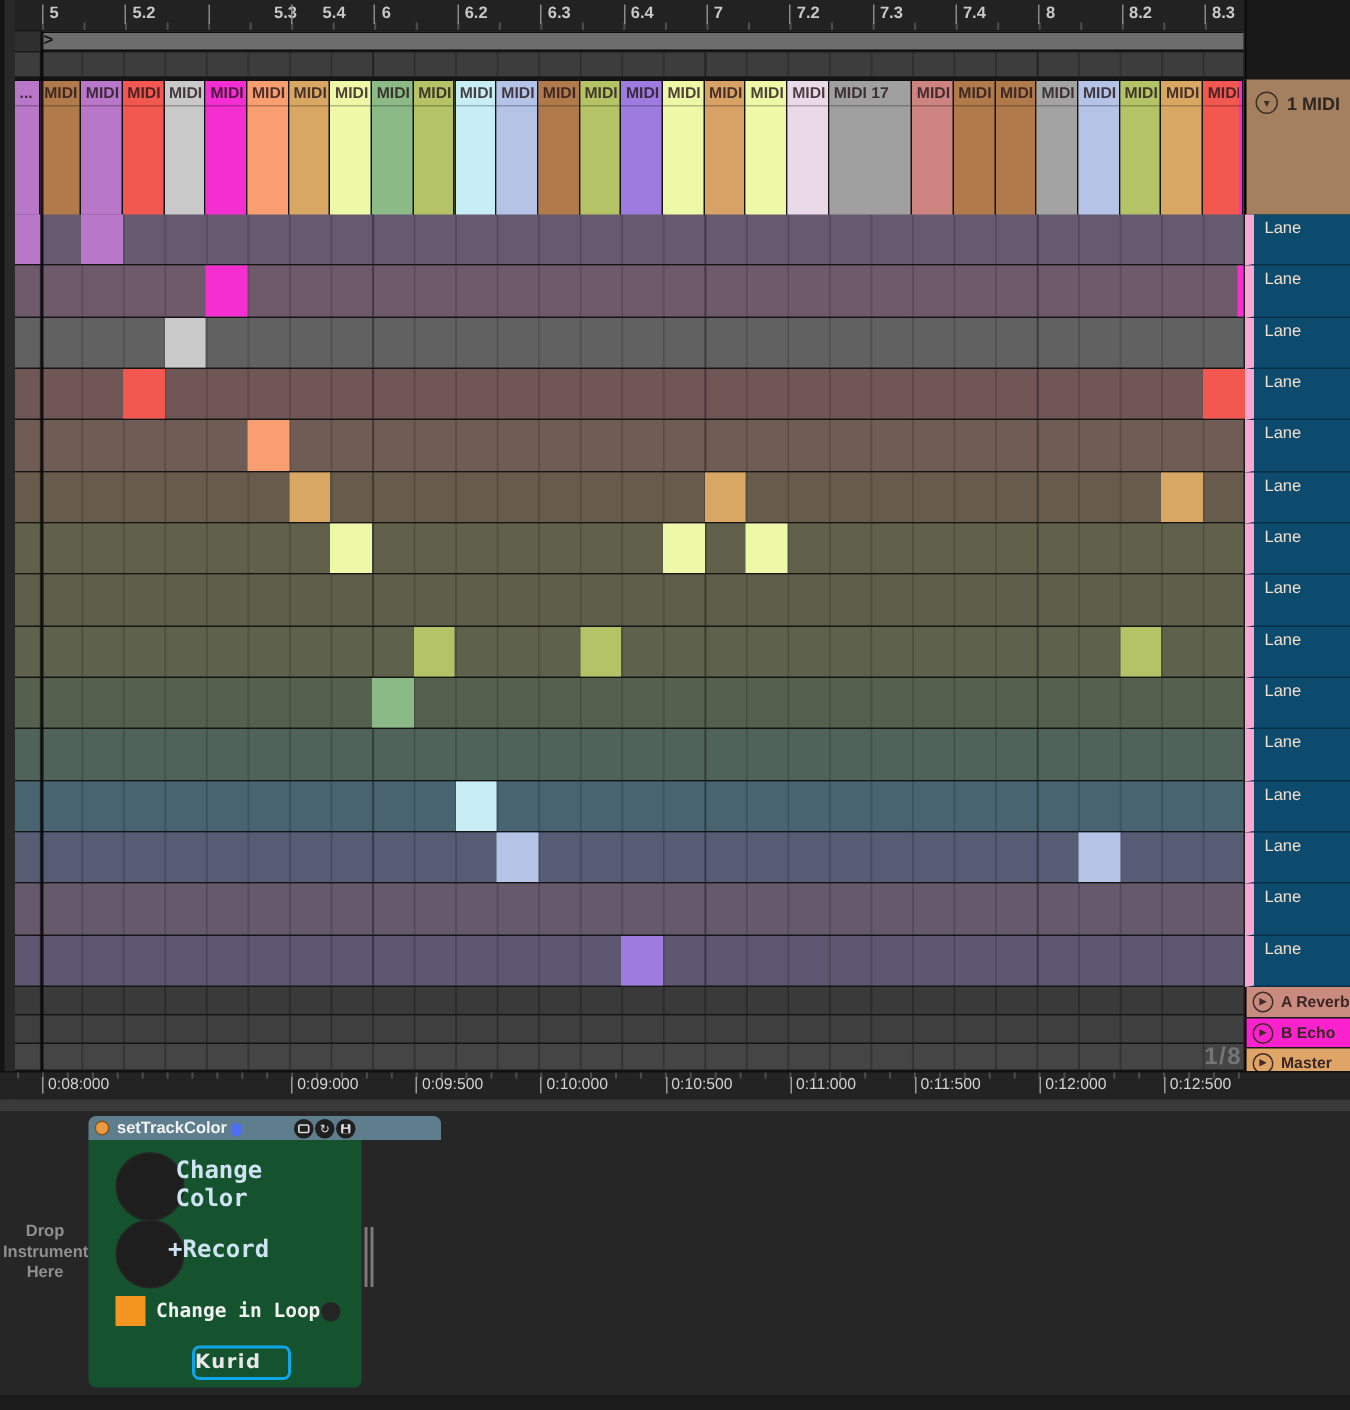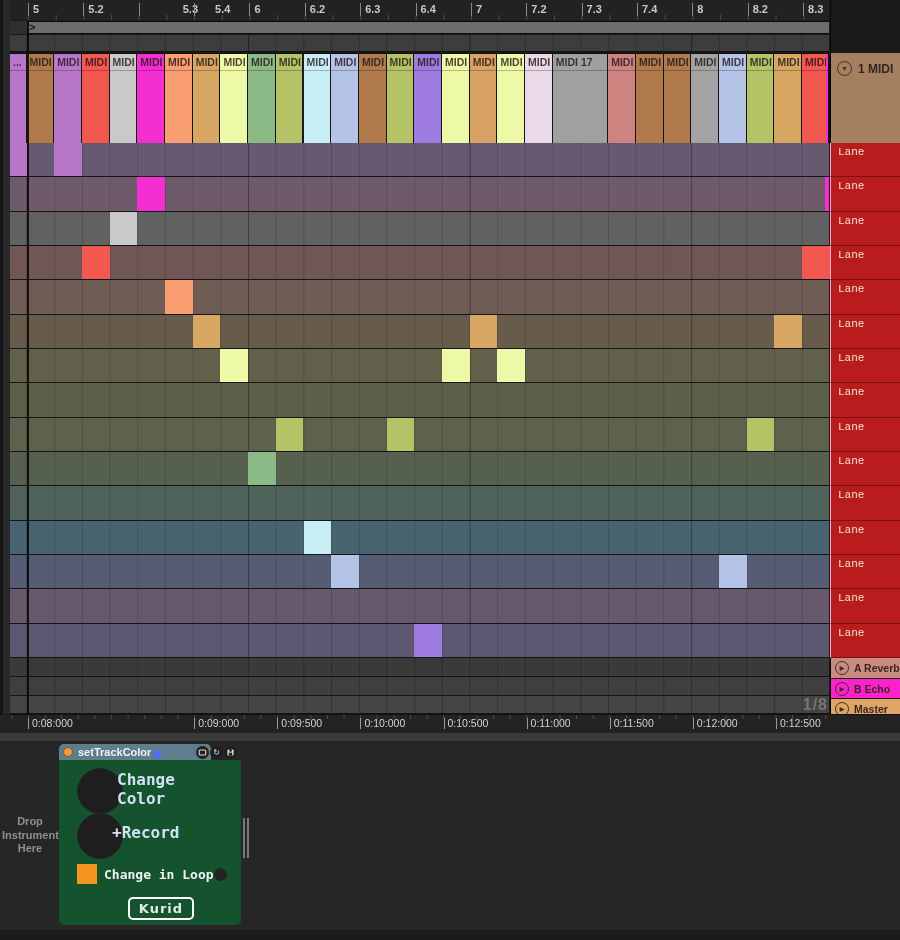--- a/index.html
+++ b/index.html
@@ -35,22 +35,22 @@
   .lane{position:absolute;left:10px;width:819px;box-sizing:border-box;border-bottom:1px solid #151515;
       background-image:linear-gradient(90deg,rgba(0,0,0,.26) 0 1px,transparent 1px),linear-gradient(90deg,rgba(0,0,0,.16) 0 1px,transparent 1px);
       background-size:221.6px 100%,27.7px 100%;background-position-x:16.5px,16.5px;background-repeat:repeat-x;}
   .blk{position:absolute;top:0;height:100%;}
   
   #right-col-bg{left:830px;top:0;width:70px;height:733px;background:#191919;border-left:1px solid #0a0a0a;}
   #track-header{left:830px;top:53px;width:70px;height:90px;background:#a5805f;border-left:1px solid #000;box-sizing:border-box;}
   #track-header .nm{position:absolute;left:27px;top:9px;font-size:12px;font-weight:bold;color:#2e2620;}
   .fold{position:absolute;left:6px;top:8px;width:13px;height:13px;border:1.4px solid #3c3127;border-radius:50%;
         color:#3c3127;font-size:8px;text-align:center;line-height:13px;}
-  .lane-hd{position:absolute;left:830px;width:70px;background:#b91c1c;box-sizing:border-box;
-        border-left:1px solid #f9a8d4;border-bottom:1px solid rgba(0,0,0,.35);font-family:Liberation Mono, monospace;}
+  .lane-hd{position:absolute;left:830px;width:70px;background:#0c4a6e;box-sizing:border-box;
+        border-left:6px solid #f9a8d4;border-bottom:1px solid rgba(0,0,0,.35);}
   .lane-hd span{position:absolute;left:7px;top:3px;font-size:11px;color:#f0e0cd;}
   .ret-hd{position:absolute;left:830px;width:70px;box-sizing:border-box;border-left:1px solid #000;
         font-size:10.5px;font-weight:bold;color:#3b2626;overflow:hidden;white-space:nowrap;}
   .ret-hd .ply{position:absolute;left:4px;top:3px;width:12px;height:12px;border:1.3px solid #402c28;border-radius:50%;
         font-size:6px;text-align:center;line-height:12px;color:#402c28;}
   .ret-hd .rnm{position:absolute;left:23px;top:4px;}
   .ret-row{position:absolute;left:10px;width:819px;box-sizing:border-box;border-bottom:1px solid #141414;
       background-image:linear-gradient(90deg,rgba(0,0,0,.25) 0 1px,transparent 1px);
       background-size:27.7px 100%;background-position-x:16.5px;background-repeat:repeat-x;}
   #grid-size{left:780px;top:696px;width:48px;text-align:right;font-size:16px;font-weight:bold;color:#757575;letter-spacing:1px;}
@@ -59,34 +59,34 @@
   #ruler-bottom .minor{position:absolute;left:0;top:0;width:829px;height:4px;
       background-image:linear-gradient(90deg,#4d4d4d 0 1px,transparent 1px);
       background-size:16.62px 100%;background-position-x:11.4px;background-repeat:repeat-x;}
   .time-label{position:absolute;top:3px;font-size:10.5px;color:#d2d2d2;padding-left:3px;border-left:1px solid #9a9a9a;height:11px;line-height:11px;}
   #insert-marker{left:27px;top:21px;width:2px;height:693px;background:rgba(5,5,5,.85);}
   
   #panel-strip{left:0;top:733px;width:900px;height:8px;background:#3a3a3a;}
   #device-area{left:0;top:741px;width:900px;height:189px;background:#262626;}
   #bottom-edge{left:0;top:930px;width:900px;height:10px;background:#1b1b1b;}
   #drop-inst{left:2px;top:815px;width:56px;text-align:center;font-size:11px;font-weight:bold;color:#8f8f8f;line-height:13.5px;}
-  #dev-title{left:59px;top:744px;width:152px;height:16px;background:#5e7e8e;border-radius:5px 5px 0 0;}
+  #dev-title{left:59px;top:744px;width:203px;height:16px;background:#5e7e8e;border-radius:5px 5px 0 0;padding-left:32px;}
   #dev-title .dot{position:absolute;left:4px;top:3px;width:10px;height:10px;border-radius:50%;background:#f09a40;border:1px solid #7c5a28;box-sizing:border-box;}
   #dev-title .ttl{position:absolute;left:19px;top:2px;font-size:11px;font-weight:bold;color:#f2f2f2;}
   #dev-title .hand{position:absolute;left:93px;top:2px;}
   .tbar-ic{position:absolute;top:1.5px;width:13px;height:13px;border-radius:50%;background:#1f1f1f;color:#ddd;
         text-align:center;font-size:8px;line-height:13px;}
   #dev-body{left:59px;top:760px;width:182px;height:165px;background:#14532d;border-radius:0 0 5px 5px;}
   .bang{position:absolute;left:18px;width:46px;height:46px;border-radius:50%;background:#1e1e1e;border:1px solid #262626;box-sizing:border-box;}
   .dev-lbl{position:absolute;font-family:"DejaVu Sans Mono",monospace;font-weight:bold;color:#cfe3f2;font-size:16px;line-height:19px;white-space:pre-line;}
   #toggle-sq{position:absolute;left:18px;top:104px;width:20px;height:20px;background:#f3951f;}
   #toggle-lbl{position:absolute;left:45px;top:107px;font-family:"DejaVu Sans Mono",monospace;font-weight:bold;font-size:13px;color:#f2f2f2;}
   #toggle-led{position:absolute;left:155px;top:108px;width:13px;height:13px;border-radius:50%;background:#242424;}
-  #dev-logo{position:absolute;left:69px;top:137px;width:62px;height:19px;border:2px solid #ffffff;border-radius:5px;
-        text-align:center;font-size:13px;font-weight:bold;color:#e8e8e8;line-height:19px;letter-spacing:1px;
+  #dev-logo{position:absolute;left:69px;top:137px;width:62px;height:19px;border:2px solid #0ea5e9;border-radius:5px;
+        font-size:13px;font-weight:bold;color:#e8e8e8;line-height:19px;letter-spacing:1px;
         font-family:"DejaVu Sans",sans-serif;box-sizing:content-box;}
   #divider{left:243px;top:818px;width:2px;height:40px;border-left:2px solid #7a7a7a;border-right:2px solid #7a7a7a;}
   #fx-panel{left:250px;top:745px;width:640px;height:183px;background:#464646;border-radius:2px;}
   #fx-panel span{position:absolute;left:385px;top:85px;width:130px;font-size:11px;font-weight:bold;color:#cfcfcf;text-align:center;}
 </style>
 </head>
 <body>
 
 <div class="stage">
 

